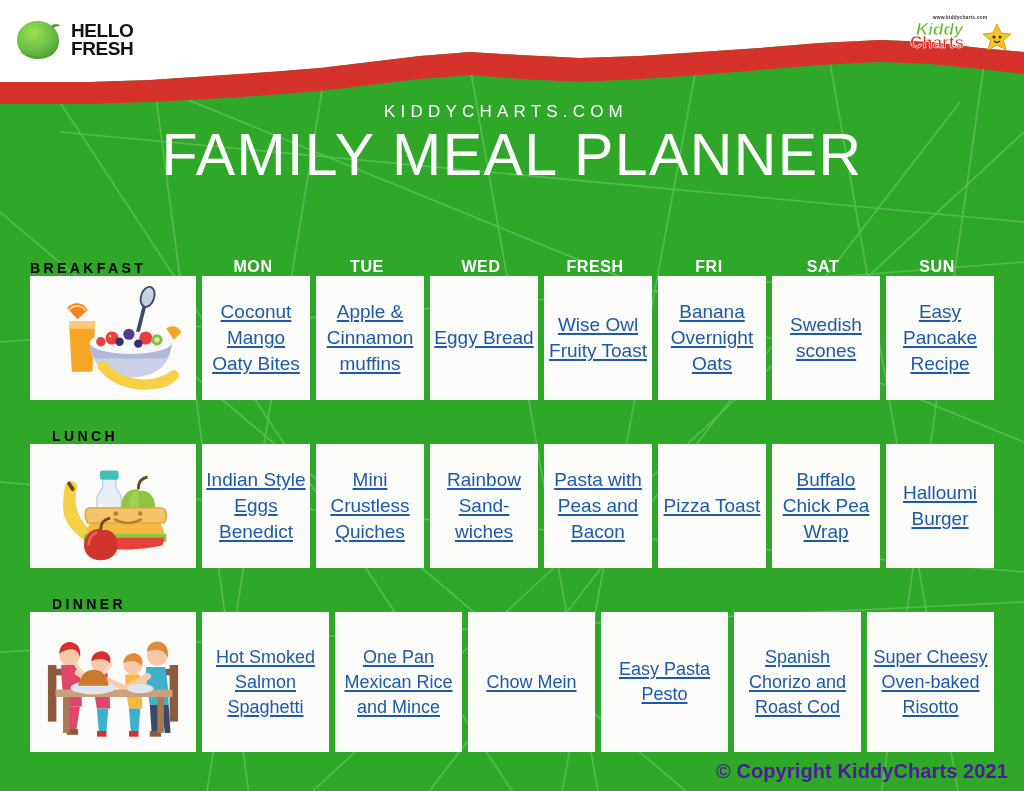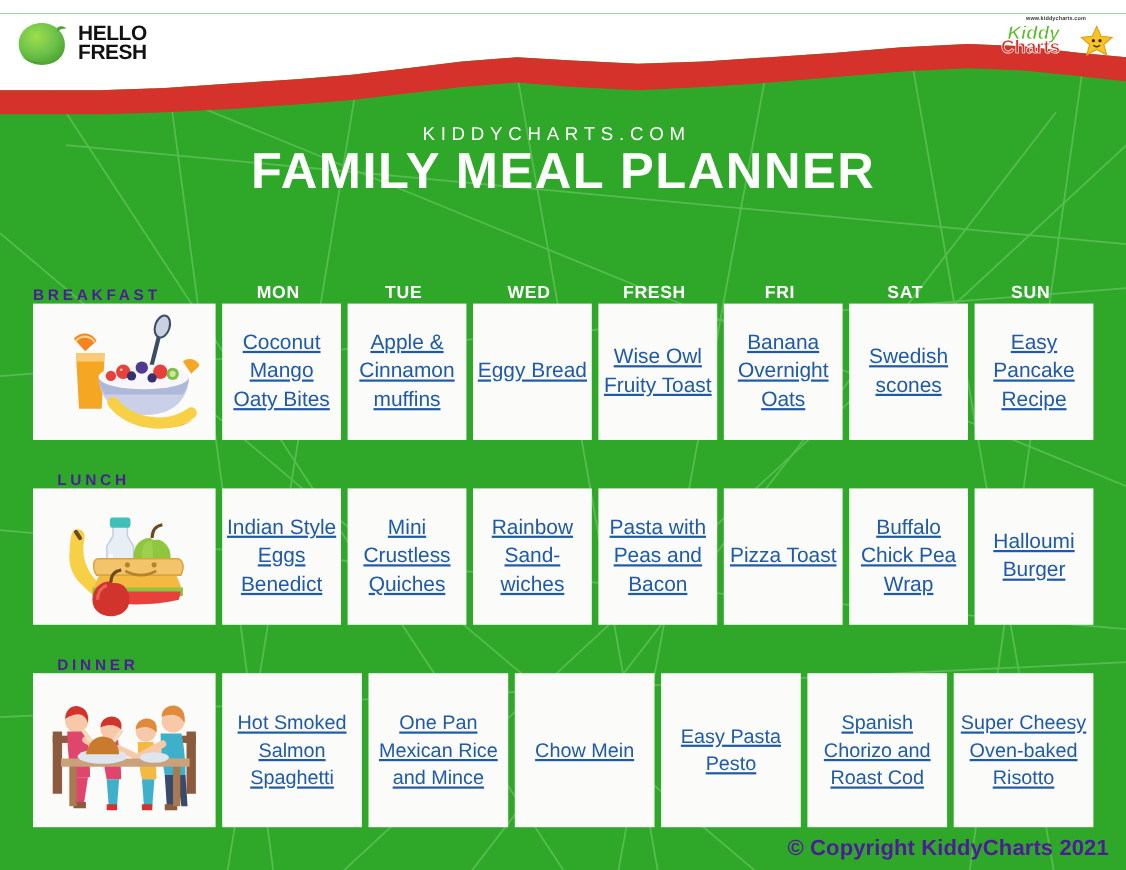--- a/index.html
+++ b/index.html
@@ -94,55 +94,55 @@
     color: #d6322c;
     font-style: italic;
     font-weight: bold;
     line-height: 7px;
     letter-spacing: 0.05px;
   }
 
   
   #site-url {
     position: absolute;
-    top: 100px; left: 0; width: 1012px;
+    top: 90px; left: 0; width: 1012px;
     text-align: center;
     z-index: 5;
     color: #ffffff;
     font-size: 17px;
     letter-spacing: 5.2px;
     font-weight: normal;
   }
   #page-title {
     position: absolute;
     top: 112px; left: 0; width: 1024px;
     text-align: center;
     z-index: 5;
     color: #ffffff;
-    font-size: 46px;
-    font-weight: bold;
+    font-size: 59px;
+    font-weight: normal;
     letter-spacing: 1.4px;
     line-height: 62px;
   }
 
   
   #grid {
     position: absolute;
     top: 236px; left: 30px;
     width: 964px;
     z-index: 5;
   }
 
   .day-header-row {
     display: flex;
     align-items: flex-end;
     height: 28px;
   }
   .meal-label {
-    color: #4c1d95;
+    color: #000000;
     font-size: 14px;
     font-weight: bold;
     letter-spacing: 3.4px;
     line-height: 16px;
   }
   .meal-label.indent { padding-left: 22px; }
 
   .icon-col { width: 166px; flex: 0 0 166px; }
   .day-col  { flex: 1 1 0; text-align: center; }
   .day-name {

